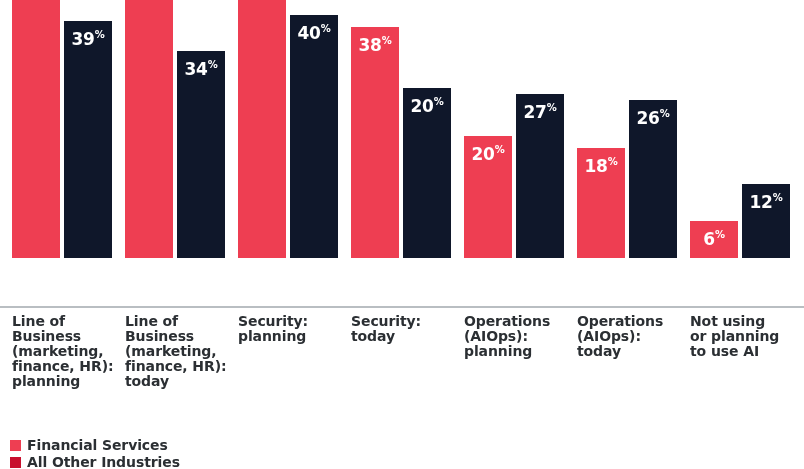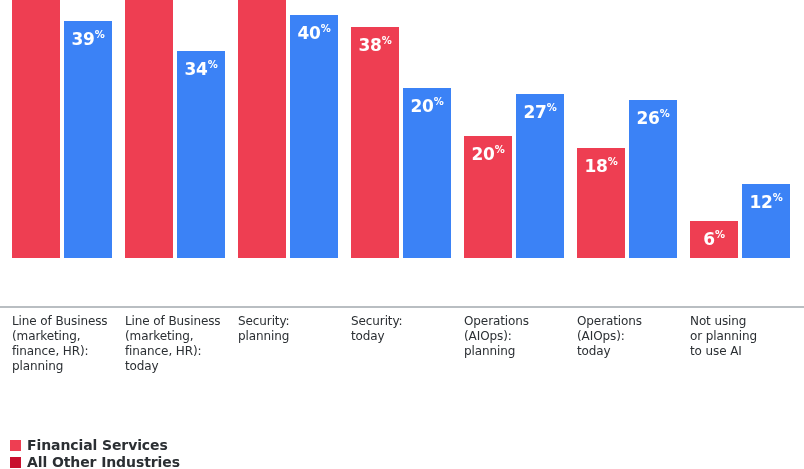--- a/index.html
+++ b/index.html
@@ -40,21 +40,21 @@
     position: absolute;
     bottom: 2px;
     height: 304px;
   }
   .bar {
     position: absolute;
     bottom: 0;
     width: 48px;
   }
   .bar.primary { left: 0; background: #ee3e52; }
-  .bar.secondary { left: 52px; background: #3b82f6; }
+  .bar.secondary { left: 52px; background: #0f172a; }
 
   .bar .val {
     position: absolute;
     top: 5px;
     left: 0;
     width: 48px;
     text-align: center;
     color: #ffffff;
     font-size: 17px;
     font-weight: bold;
@@ -67,22 +67,22 @@
     vertical-align: super;
     font-weight: bold;
   }
 
   
   .cat-label {
     position: absolute;
     top: 314px;
     width: 108px;
     color: #2b2f33;
-    font-size: 12px;
-    font-weight: normal;
+    font-size: 14px;
+    font-weight: bold;
     line-height: 15px;
     letter-spacing: -0.1px;
   }
 
   
   .legend {
     position: absolute;
     left: 10px;
     top: 438px;
   }

